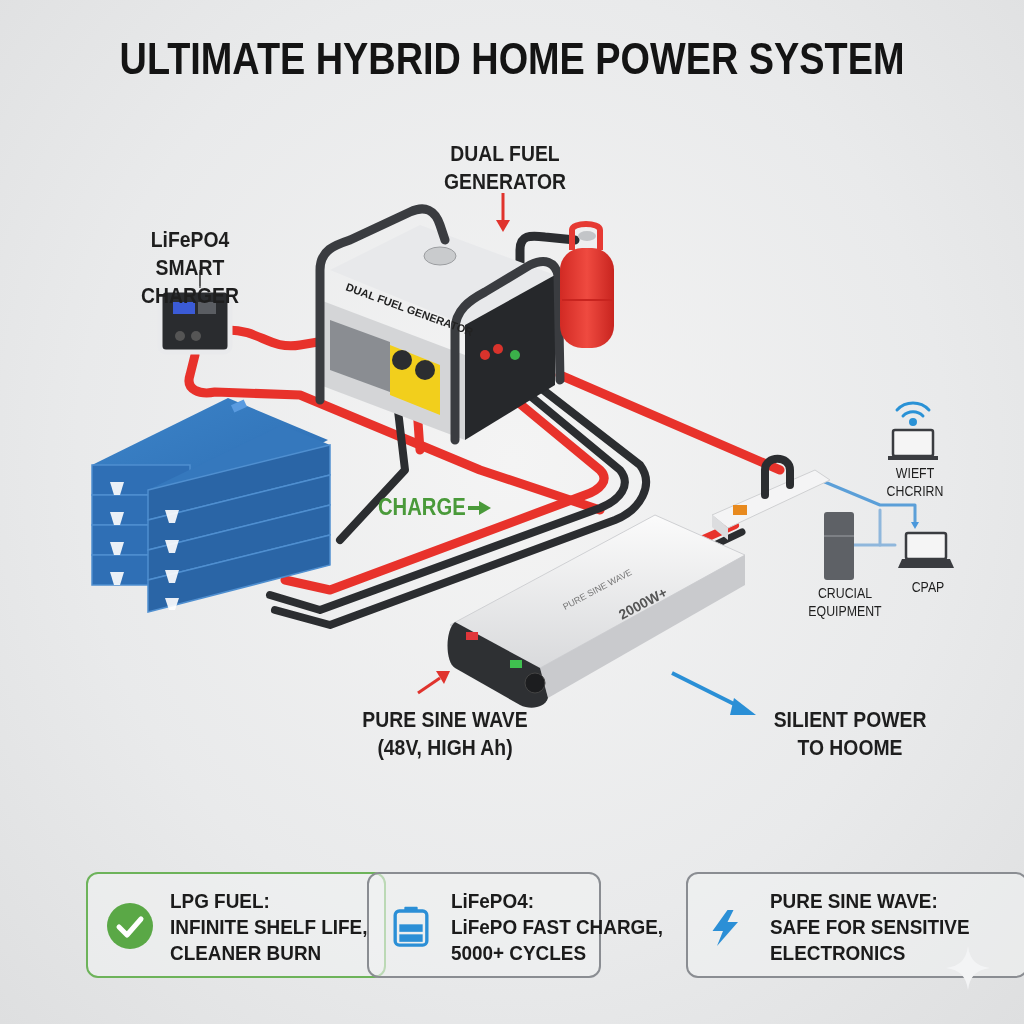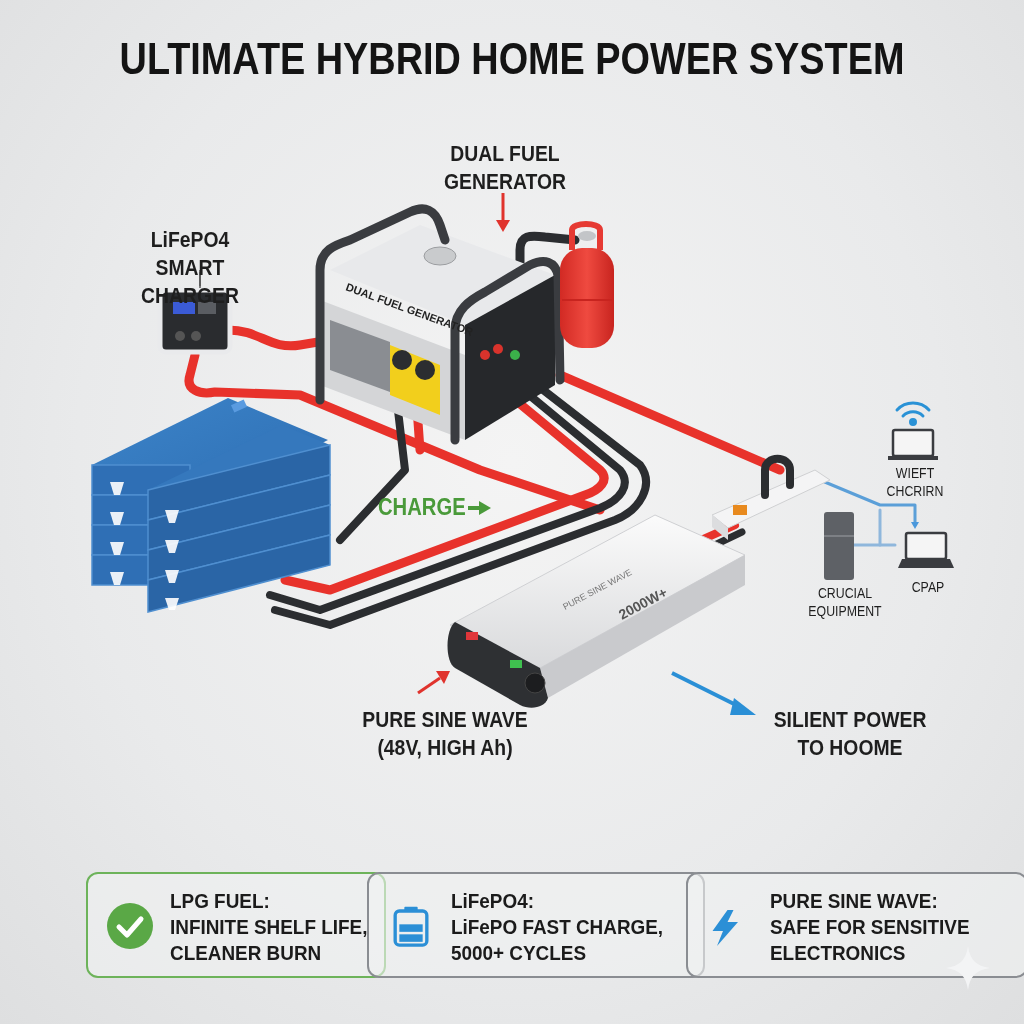--- a/index.html
+++ b/index.html
@@ -254,21 +254,21 @@
     <circle cx="24" cy="24" r="23" fill="#5aa846"></circle>
     <path d="M13 25 L 21 33 L 35 17" fill="none" stroke="#fff" stroke-width="5" stroke-linecap="round" stroke-linejoin="round"></path>
   </svg>
   <div class="text">
     <div>LPG FUEL:</div>
     <div>INFINITE SHELF LIFE,</div>
     <div>CLEANER BURN</div>
   </div>
 </div>
 
-<div class="card" style="left:367px; width:338px;">
+<div class="card" style="left:367px; width:234px;">
   <svg class="icon" viewBox="0 0 48 48" style="left:22px; top:24px; width:40px; height:56px;">
     <rect x="16" y="1" width="16" height="5" rx="1" fill="#2b8fd6"></rect>
     <rect x="5" y="6" width="38" height="41" rx="5" fill="none" stroke="#2b8fd6" stroke-width="4"></rect>
     <rect x="10" y="22" width="28" height="9" fill="#2b8fd6"></rect>
     <rect x="10" y="34" width="28" height="9" fill="#2b8fd6"></rect>
   </svg>
   <div class="text">
     <div>LiFePO4:</div>
     <div>LiFePO FAST CHARGE,</div>
     <div>5000+ CYCLES</div>

